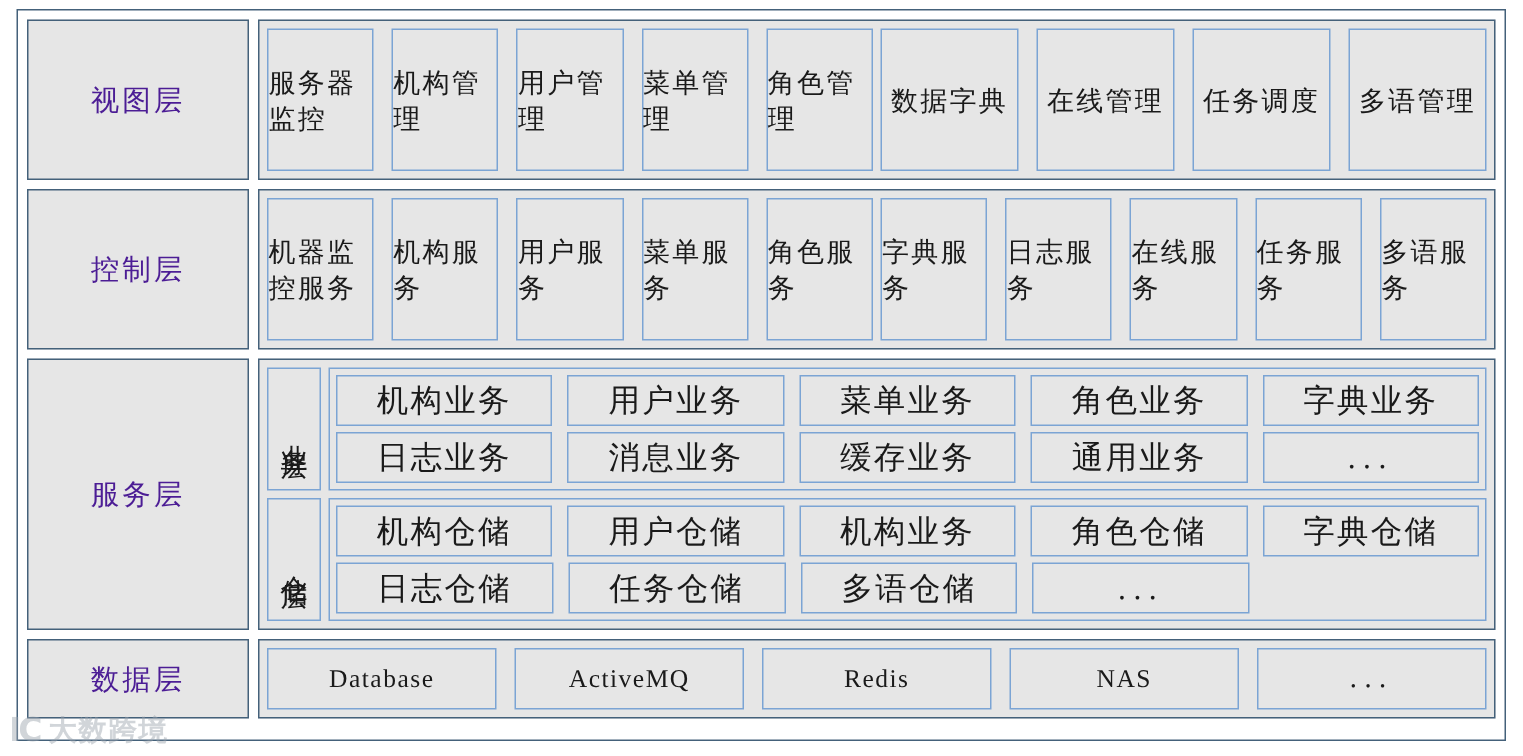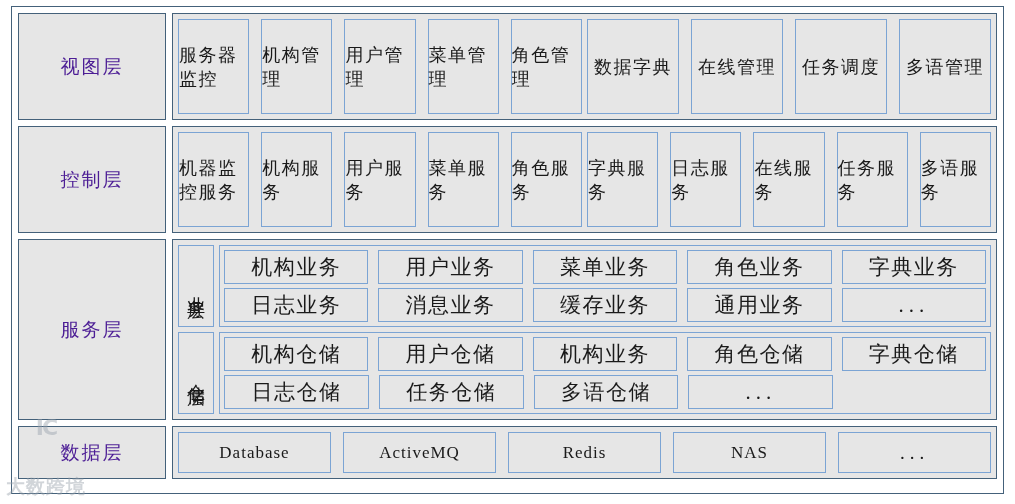--- a/index.html
+++ b/index.html
@@ -146,25 +146,24 @@
   }
   .sub-panel .item-row { gap: 10px; }
   .sub-panel .item-box { font-size: 21px; font-family: Liberation Serif, serif; }
 
   
   #watermark {
     position: absolute;
     left: 6px;
     bottom: 4px;
     display: flex;
-    align-items: center;
-    gap: 21px;
+    align-items: flex-end;
+    gap: 6px;
     opacity: 0.45;
     pointer-events: none;
-    flex-direction: column;
   }
   #watermark .wm-mark {
     font-family: "DejaVu Sans", sans-serif;
     font-size: 22px;
     color: #9aa3ad;
     font-weight: bold;
     letter-spacing: -2px;
   }
   #watermark .wm-text {
     font-family: "DejaVu Sans", sans-serif;

